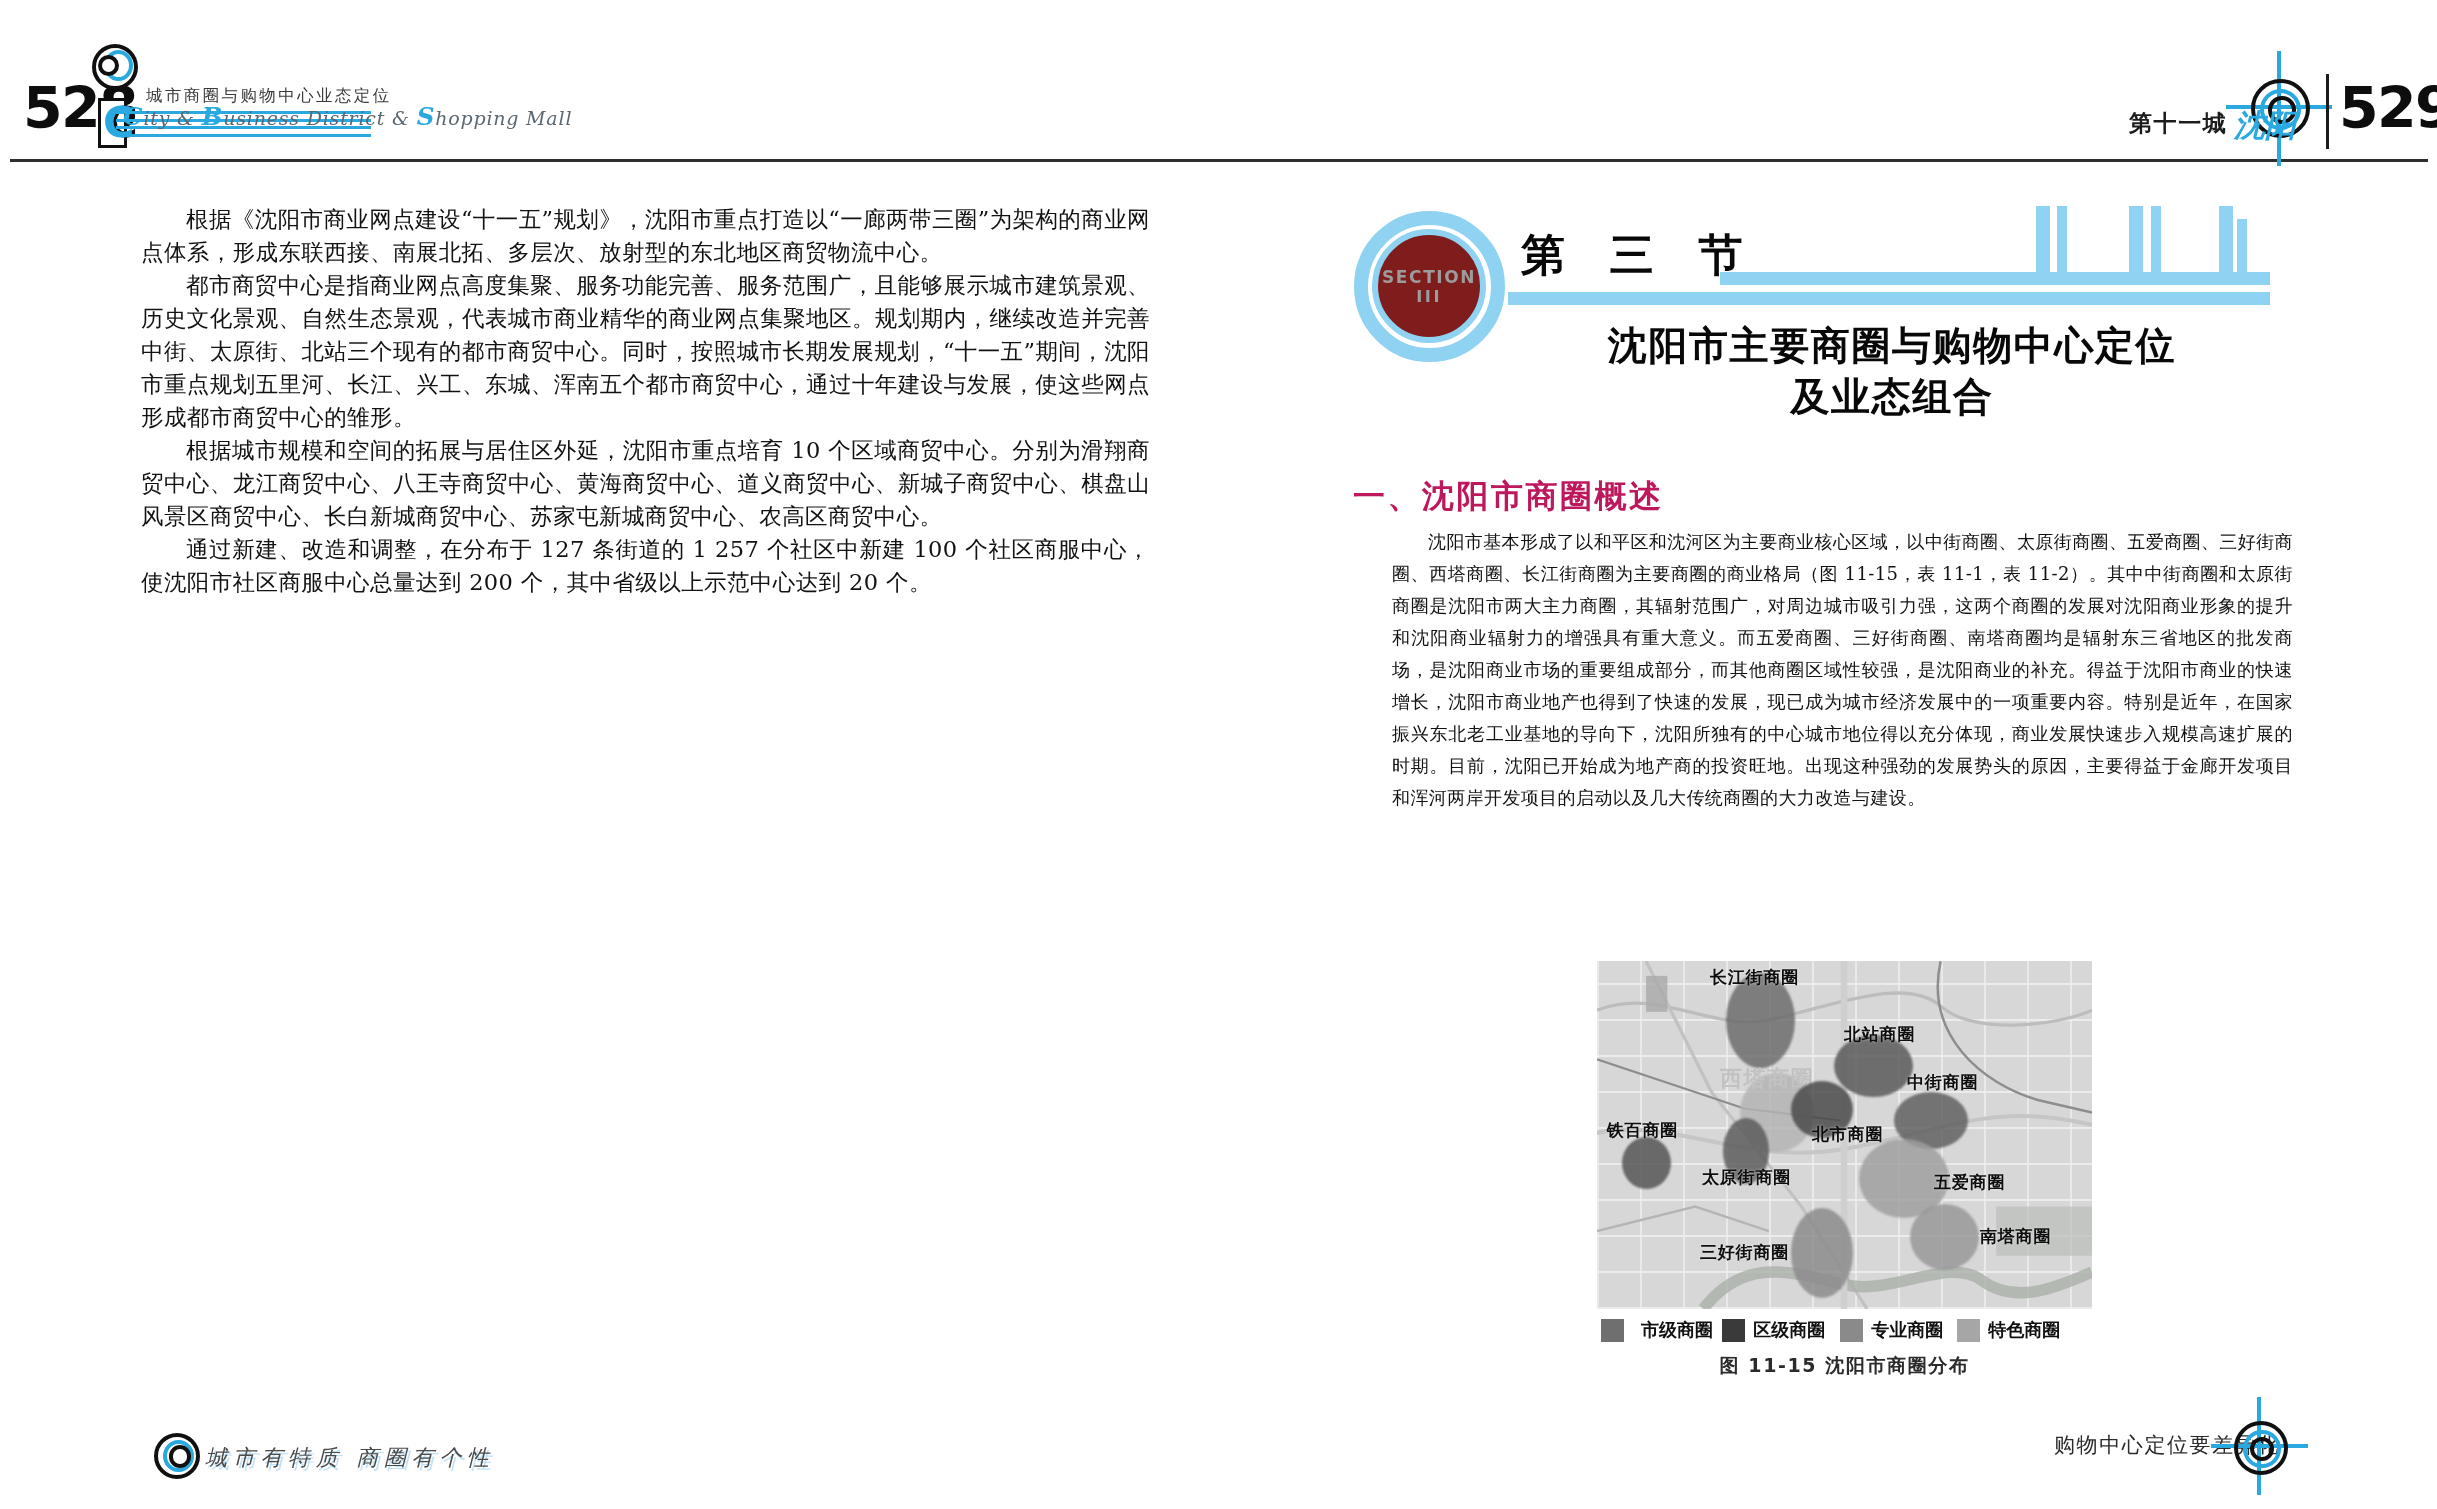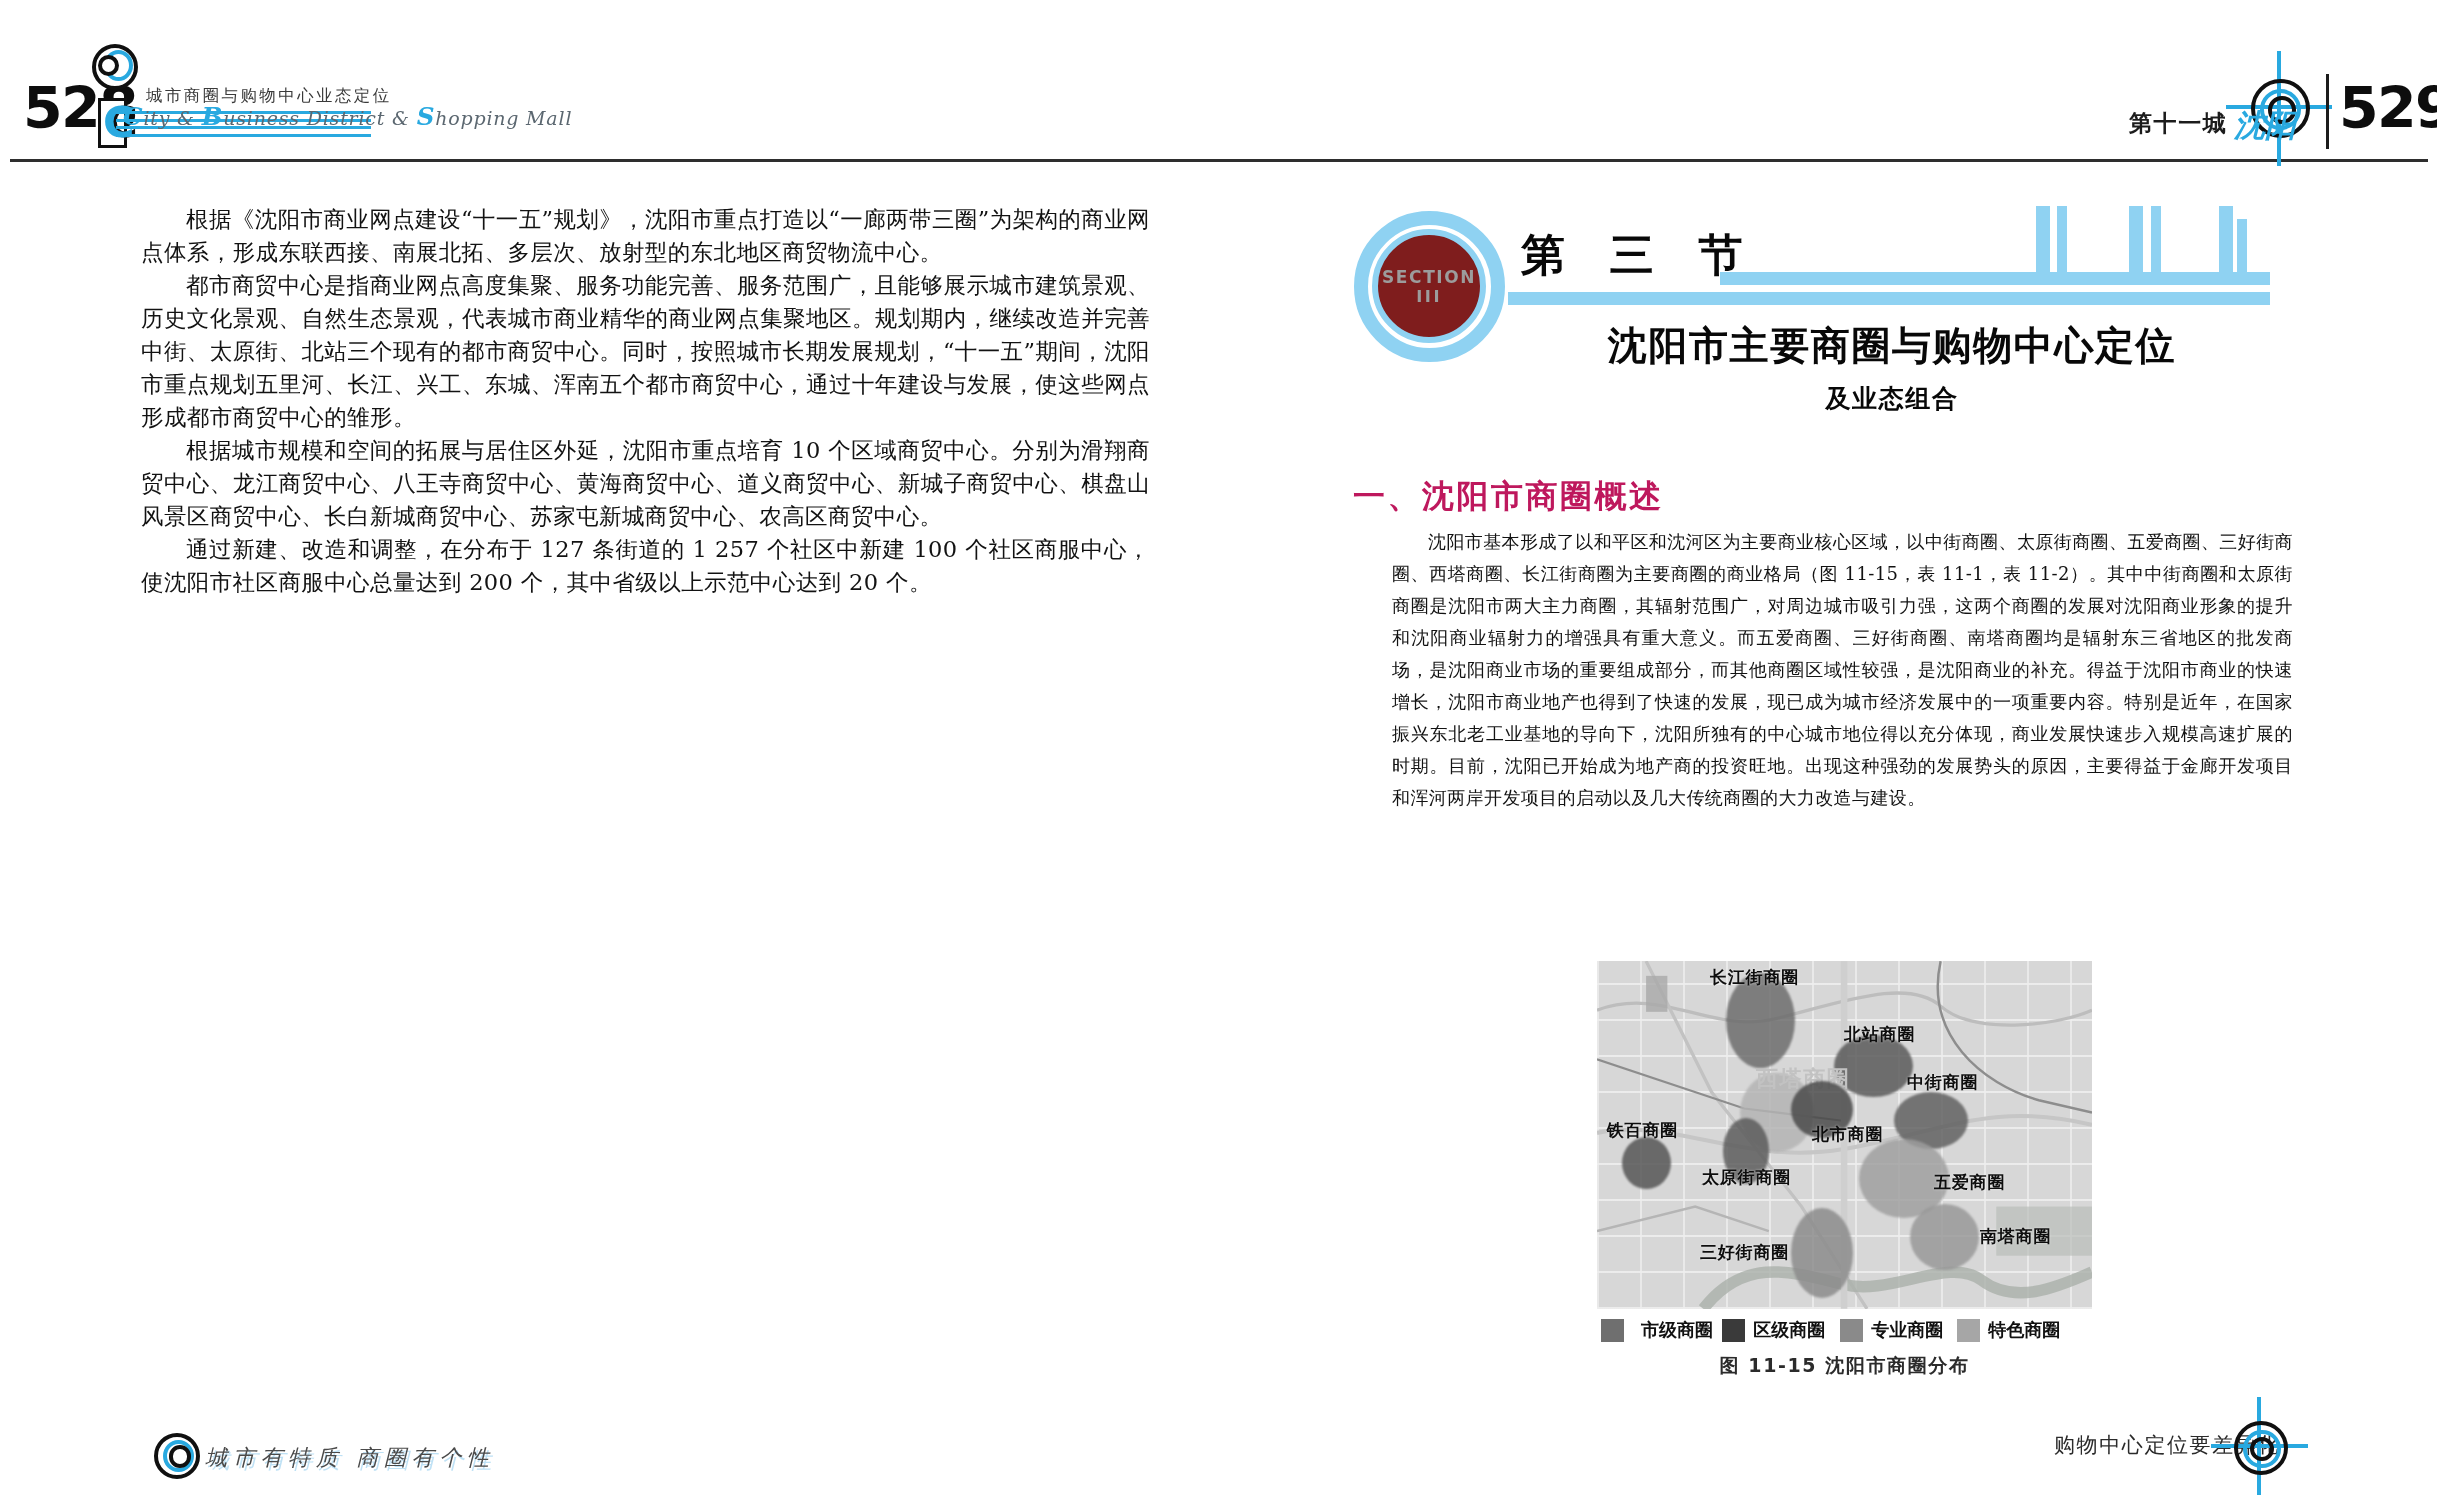--- a/index.html
+++ b/index.html
@@ -51,36 +51,36 @@
           border-radius:50%;background:#7f1d1d;display:flex;flex-direction:column;align-items:center;justify-content:center;}
   .emblem .t1{font-family:"DejaVu Sans",sans-serif;font-weight:bold;font-size:17px;letter-spacing:1.6px;color:#9c9c9c;}
   .emblem .t2{font-family:"DejaVu Sans",sans-serif;font-weight:bold;font-size:16.4px;letter-spacing:2.5px;color:#9c9c9c;}
   .hbar{position:absolute;background:#8fd2f2;height:13px;}
   .vbar{position:absolute;background:#8fd2f2;top:206px;}
   .section-no{position:absolute;left:1521px;top:226px;font-family:"DejaVu Sans",sans-serif;font-weight:bold;
           font-size:44px;letter-spacing:14.7px;color:#080808;z-index:4;background:transparent;}
   .section-title{position:absolute;left:1425px;width:934px;text-align:center;font-family:"DejaVu Sans",sans-serif;
           font-weight:bold;color:#080808;}
   .st1{top:319px;font-size:39px;letter-spacing:1.6px;}
-  .st2{top:370px;font-size:25px;letter-spacing:1.6px;margin-top:12px;}
+  .st2{top:370px;font-size:39px;letter-spacing:1.6px;}
   .subhead{position:absolute;left:1353px;top:475px;font-family:"DejaVu Sans",sans-serif;font-weight:bold;
           font-size:32px;letter-spacing:2.5px;color:#be185d;}
   .right-body{position:absolute;left:1392px;top:526px;width:901px;}
   .right-body .para{font-size:18px;line-height:32px;}
 
   
   .map-box{position:absolute;left:1597px;top:961px;width:495px;height:348px;background:#d7d7d7;overflow:hidden;
      background-image:
        repeating-linear-gradient(0deg, rgba(238,238,238,.9) 0 1.6px, transparent 1.6px 36px),
        repeating-linear-gradient(90deg, rgba(235,235,235,.9) 0 1.6px, transparent 1.6px 43px);}
   .map-box svg{position:absolute;left:0;top:0;}
   .blob{position:absolute;border-radius:50%;opacity:.82;filter:blur(0.8px);}
   .map-label{position:absolute;font-family:"DejaVu Sans",sans-serif;font-weight:bold;font-size:17px;
       color:#0e0e0e;white-space:nowrap;letter-spacing:0.8px;text-shadow:0 0 2.5px rgba(255,255,255,.6);}
-  .map-label.watermark{color:#c2c2c2;font-size:22px;text-shadow:none;letter-spacing:1.6px;margin-left:36px;}
+  .map-label.watermark{color:#c2c2c2;font-size:22px;text-shadow:none;letter-spacing:1.6px;}
   .map-legend{position:absolute;left:1597px;top:1318px;width:495px;height:28px;}
   .legend-item{position:absolute;top:0;display:flex;align-items:center;gap:8.2px;}
   .legend-swatch{display:inline-block;width:23px;height:23px;}
   .legend-label{font-family:"DejaVu Sans",sans-serif;font-weight:bold;font-size:18px;color:#111;}
   .fig-caption{position:absolute;left:1597px;top:1353px;width:495px;text-align:center;
       font-family:"DejaVu Sans",sans-serif;font-weight:bold;font-size:19px;color:#2b2b2b;letter-spacing:1.6px;}
 
   
   .footer-logo{position:absolute;left:154px;top:1433px;width:38px;height:38px;border:4.9px solid #101010;
       border-radius:50%;background:#fff;}

